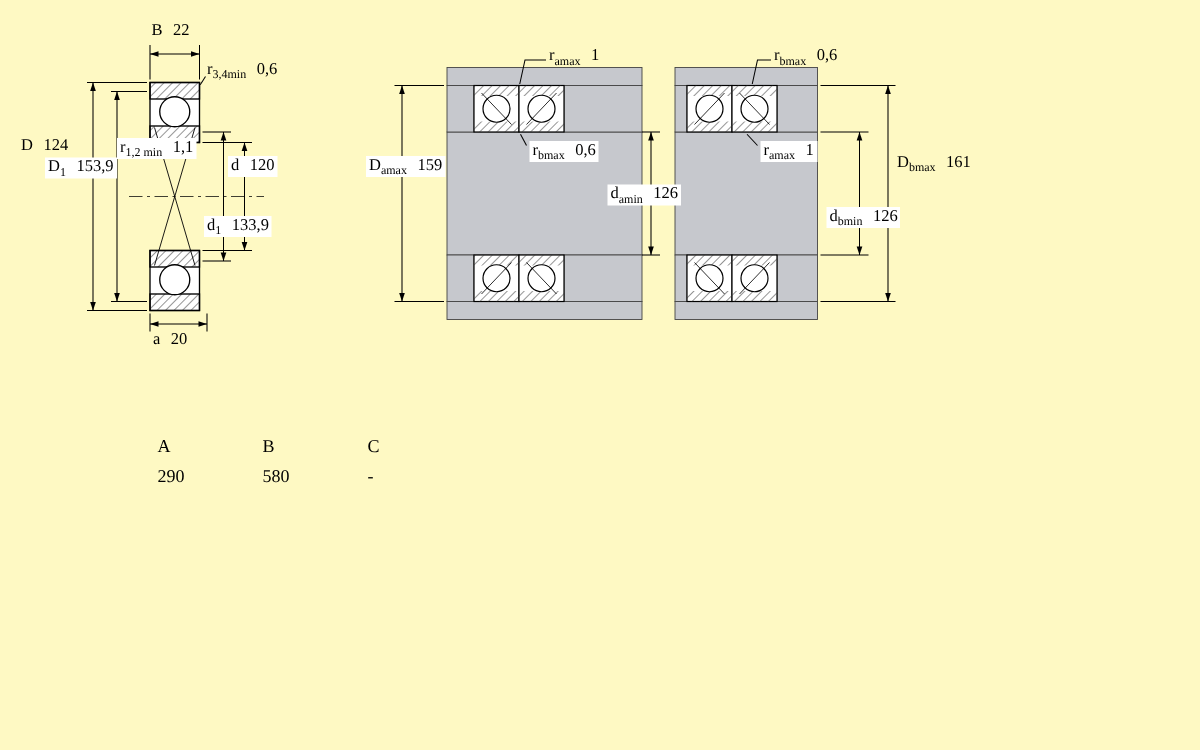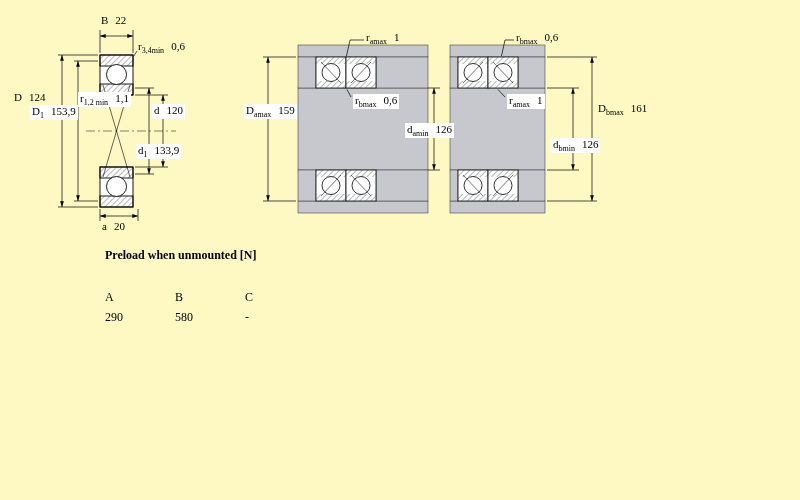--- a/index.html
+++ b/index.html
@@ -223,21 +223,20 @@
 
   <span class="dim" style="left:516px;top:31px"><span>r</span><sub>bmax</sub><span class="val">0,6</span></span>
 
   <span class="dim bg" style="left:507px;top:94px"><span>r</span><sub>amax</sub><span class="val">1</span></span>
 
   <span class="dim" style="left:598px;top:102px"><span>D</span><sub>bmax</sub><span class="val">161</span></span>
 
   <span class="dim bg" style="left:551px;top:138px"><span>d</span><sub>bmin</sub><span class="val">126</span></span>
 
   <div class="notes" style="left:105px;top:247px">
-    <div class="note-title">Preload when unmounted [N]</div>
   </div>
 
 
   <div class="preload-table" style="left:105px;top:290px">
     <div class="tr">
       <span>A</span>
       <span>B</span>
       <span>C</span>
     </div>
     <div class="tr">

